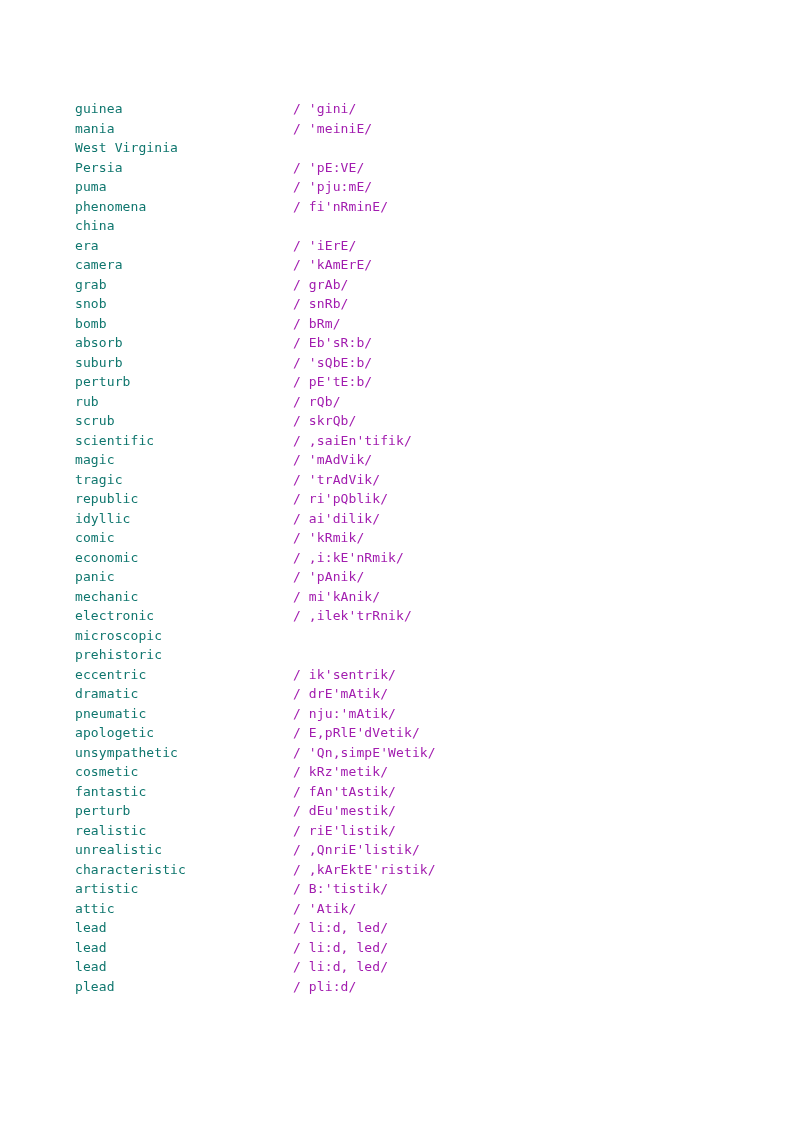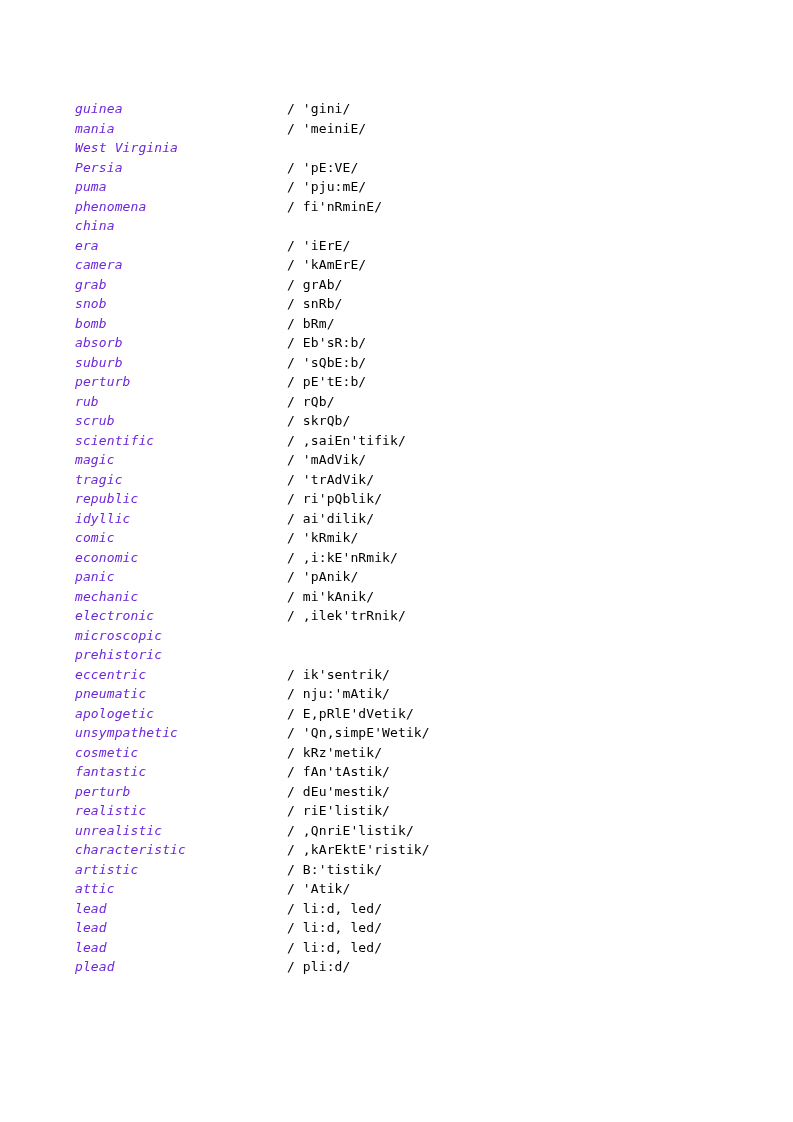--- a/index.html
+++ b/index.html
@@ -37,30 +37,30 @@
     line-height: 19.5px;
     white-space: nowrap;
     font-size: 13px;
     letter-spacing: 0.1px;
   }
 
   .entry-word {
     display: inline-block;
     width: 212px;
     vertical-align: top;
-    color: #6d28d9;
+    color: #0f766e;
     overflow: visible;
-    font-style: italic;
   }
 
   .entry-phonetic {
     display: inline-block;
     vertical-align: top;
-    color: #000000;
+    color: #a21caf;
     white-space: pre;
+    margin-left: 6px;
   }
 
   .entry-phonetic:empty {
     display: inline-block;
   }
 </style>
 </head>
 <body>
 
 <div class="page">
@@ -88,20 +88,21 @@
       <div class="entry-row"><span class="entry-word">republic</span><span class="entry-phonetic">/ ri'pQblik/</span></div>
       <div class="entry-row"><span class="entry-word">idyllic</span><span class="entry-phonetic">/ ai'dilik/</span></div>
       <div class="entry-row"><span class="entry-word">comic</span><span class="entry-phonetic">/ 'kRmik/</span></div>
       <div class="entry-row"><span class="entry-word">economic</span><span class="entry-phonetic">/ ,i:kE'nRmik/</span></div>
       <div class="entry-row"><span class="entry-word">panic</span><span class="entry-phonetic">/ 'pAnik/</span></div>
       <div class="entry-row"><span class="entry-word">mechanic</span><span class="entry-phonetic">/ mi'kAnik/</span></div>
       <div class="entry-row"><span class="entry-word">electronic</span><span class="entry-phonetic">/ ,ilek'trRnik/</span></div>
       <div class="entry-row"><span class="entry-word">microscopic</span><span class="entry-phonetic"></span></div>
       <div class="entry-row"><span class="entry-word">prehistoric</span><span class="entry-phonetic"></span></div>
       <div class="entry-row"><span class="entry-word">eccentric</span><span class="entry-phonetic">/ ik'sentrik/</span></div>
+      <div class="entry-row"><span class="entry-word">dramatic</span><span class="entry-phonetic">/ drE'mAtik/</span></div>
       <div class="entry-row"><span class="entry-word">pneumatic</span><span class="entry-phonetic">/ nju:'mAtik/</span></div>
       <div class="entry-row"><span class="entry-word">apologetic</span><span class="entry-phonetic">/ E,pRlE'dVetik/</span></div>
       <div class="entry-row"><span class="entry-word">unsympathetic</span><span class="entry-phonetic">/ 'Qn,simpE'Wetik/</span></div>
       <div class="entry-row"><span class="entry-word">cosmetic</span><span class="entry-phonetic">/ kRz'metik/</span></div>
       <div class="entry-row"><span class="entry-word">fantastic</span><span class="entry-phonetic">/ fAn'tAstik/</span></div>
       <div class="entry-row"><span class="entry-word">perturb</span><span class="entry-phonetic">/ dEu'mestik/</span></div>
       <div class="entry-row"><span class="entry-word">realistic</span><span class="entry-phonetic">/ riE'listik/</span></div>
       <div class="entry-row"><span class="entry-word">unrealistic</span><span class="entry-phonetic">/ ,QnriE'listik/</span></div>
       <div class="entry-row"><span class="entry-word">characteristic</span><span class="entry-phonetic">/ ,kArEktE'ristik/</span></div>
       <div class="entry-row"><span class="entry-word">artistic</span><span class="entry-phonetic">/ B:'tistik/</span></div>

